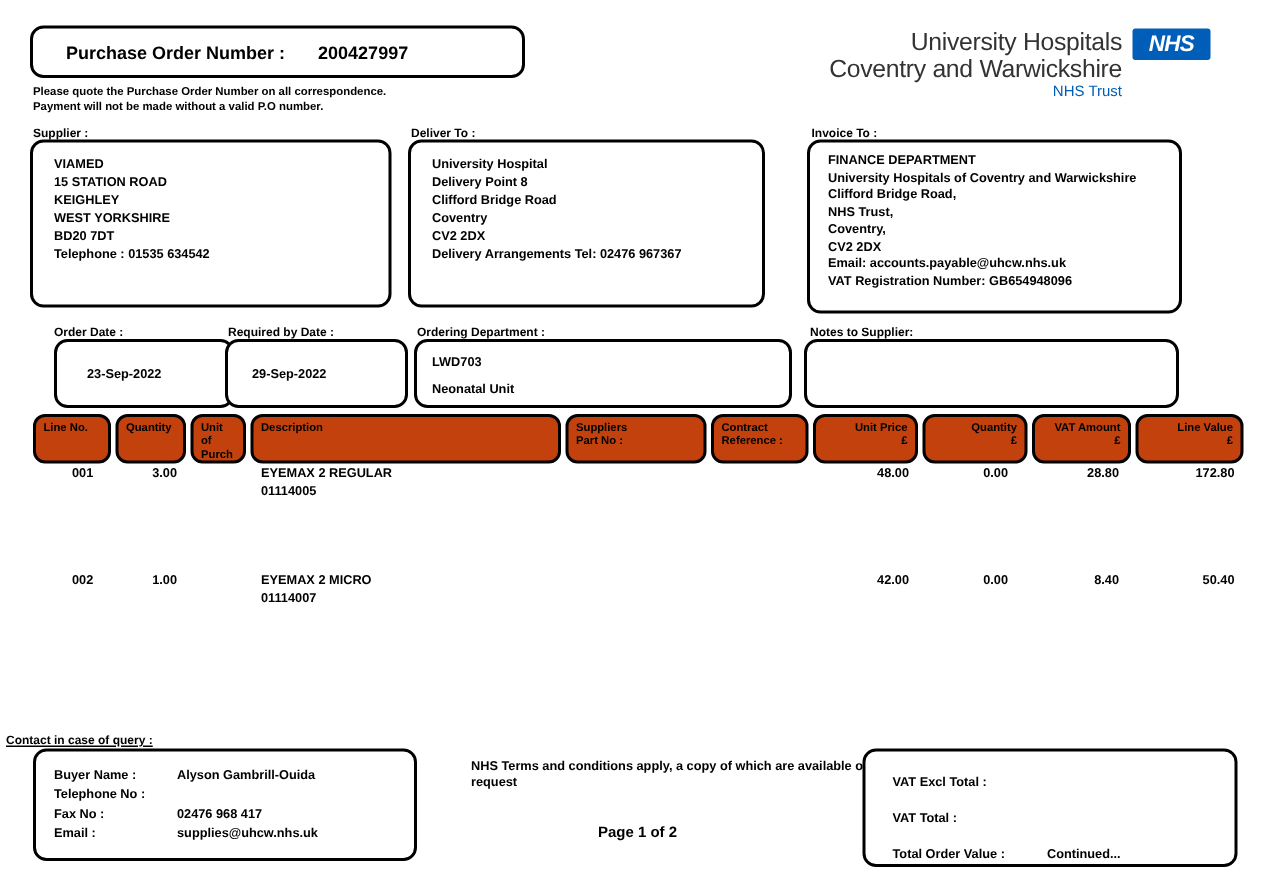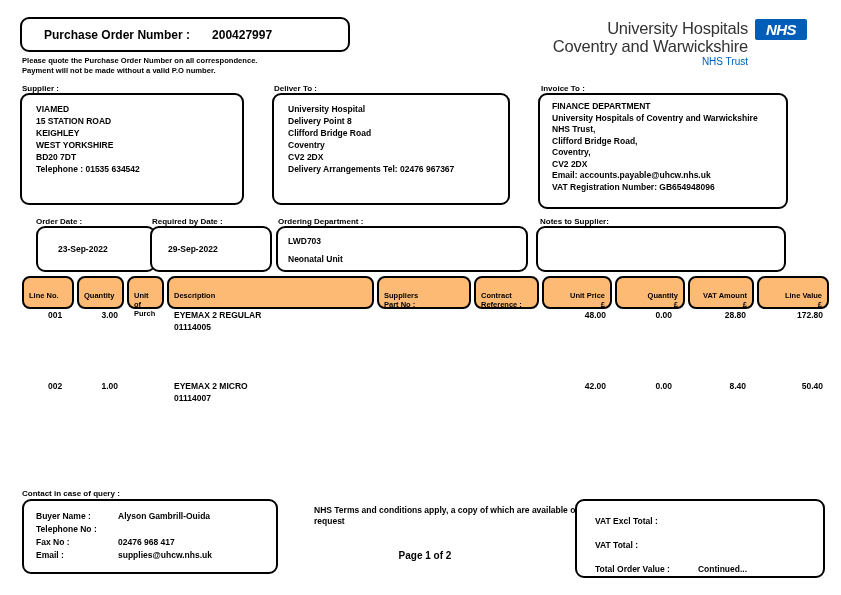--- a/index.html
+++ b/index.html
@@ -18,39 +18,39 @@
   #po-notes{left:22px;top:56px;font-size:7.6px;line-height:9.5px;}
   
   #logo{top:19px;right:34px;display:flex;align-items:flex-start;gap:7px;}
   #logo .logo-text{text-align:right;color:#333;font-weight:400;}
   #logo .l1,#logo .l2{font-size:16.5px;line-height:18px;letter-spacing:-0.2px;}
   #nhs-box{width:52px;height:21px;border-radius:2px;display:flex;align-items:center;justify-content:center;
            color:#fff;font-style:italic;font-weight:700;font-size:15px;letter-spacing:-0.5px;}
   #logo .l3{font-size:10px;line-height:14px;font-weight:400;}
   
   .addr{padding:8px 0 0 14px;}
-  #supplier-box{left:20px;top:93px;width:224px;height:112px;}
+  #supplier-box{left:20px;top:93px;width:241px;height:112px;}
   #deliver-box{left:272px;top:93px;width:238px;height:112px;}
   #invoice-box{left:538px;top:93px;width:250px;height:116px;padding:6px 0 0 12px;}
   
   #order-date-box{left:36px;top:226px;width:120px;height:46px;display:flex;align-items:center;}
   #required-box{left:150px;top:226px;width:122px;height:46px;display:flex;align-items:center;}
   #dept-box{left:276px;top:226px;width:252px;height:46px;padding:4px 0 0 10px;box-sizing:border-box;}
   #notes-box{left:536px;top:226px;width:250px;height:46px;}
   #order-date-box span{margin-left:20px;}
   #required-box span{margin-left:16px;}
   #dept-box .ln{line-height:18px;}
   
   .th{position:absolute;top:276px;height:33px;border:2.4px solid #000;border-radius:8px;
-      box-sizing:border-box;font-size:7.5px;line-height:8.8px;padding:14px 5px 0 5px;background:#fdba74;}
+      box-sizing:border-box;font-size:7.5px;line-height:8.8px;padding:3px 5px 0 5px;background:#c2410c;}
   .th.right{text-align:right;}
   .cell{position:absolute;white-space:nowrap;}
   .num{text-align:right;}
   
-  #contact-label{left:22px;top:489px;}
+  #contact-label{left:4px;top:489px;text-decoration:underline;}
   #contact-box{left:22px;top:499px;width:256px;height:75px;}
   #contact-box .grid{display:grid;grid-template-columns:82px 1fr;margin:9px 0 0 12px;line-height:13px;}
   #terms{left:290px;top:505px;width:270px;text-align:left;line-height:11px;margin-left:24px;}
   #page-num{left:290px;top:550px;width:270px;text-align:center;font-size:10px;}
   #totals-box{left:575px;top:499px;width:250px;height:79px;}
   #totals-box .trow{margin:0 0 0 18px;line-height:24px;display:flex;}
   #totals-box .trow:first-child{margin-top:8px;}
   #totals-box .cont{margin-left:28px;}
 </style>
 </head>
@@ -96,22 +96,22 @@
     <div class="ln">Clifford Bridge Road</div>
     <div class="ln">Coventry</div>
     <div class="ln">CV2 2DX</div>
     <div class="ln"></div>
     <div class="ln">Delivery Arrangements Tel: 02476 967367</div>
   </div>
 
   <div class="box addr" id="invoice-box">
     <div class="ln-sm">FINANCE DEPARTMENT</div>
     <div class="ln-sm">University Hospitals of Coventry and Warwickshire</div>
+    <div class="ln-sm">Clifford Bridge Road,</div>
     <div class="ln-sm">NHS Trust,</div>
-    <div class="ln-sm">Clifford Bridge Road,</div>
     <div class="ln-sm">Coventry,</div>
     <div class="ln-sm">CV2 2DX</div>
     <div class="ln-sm" style="line-height:5px;"></div>
     <div class="ln-sm">Email: accounts.payable@uhcw.nhs.uk</div>
     <div class="ln-sm">VAT Registration Number: GB654948096</div>
   </div>
 
   <div class="lbl" style="left:36px;top:217px;">Order Date :</div>
   <div class="lbl" style="left:152px;top:217px;">Required by Date :</div>
   <div class="lbl" style="left:278px;top:217px;">Ordering Department :</div>

